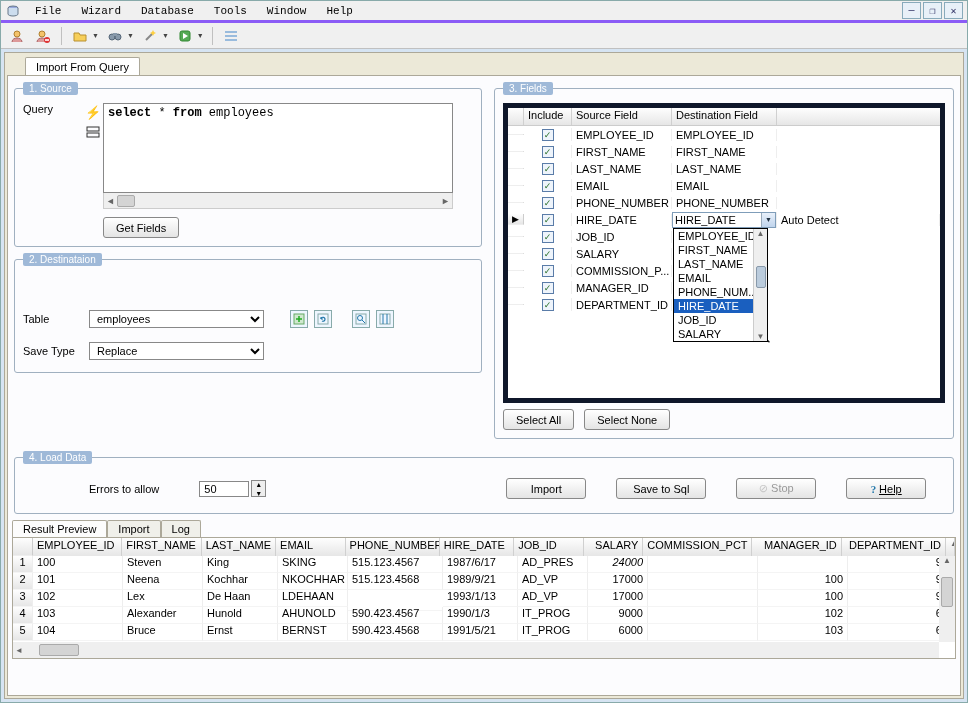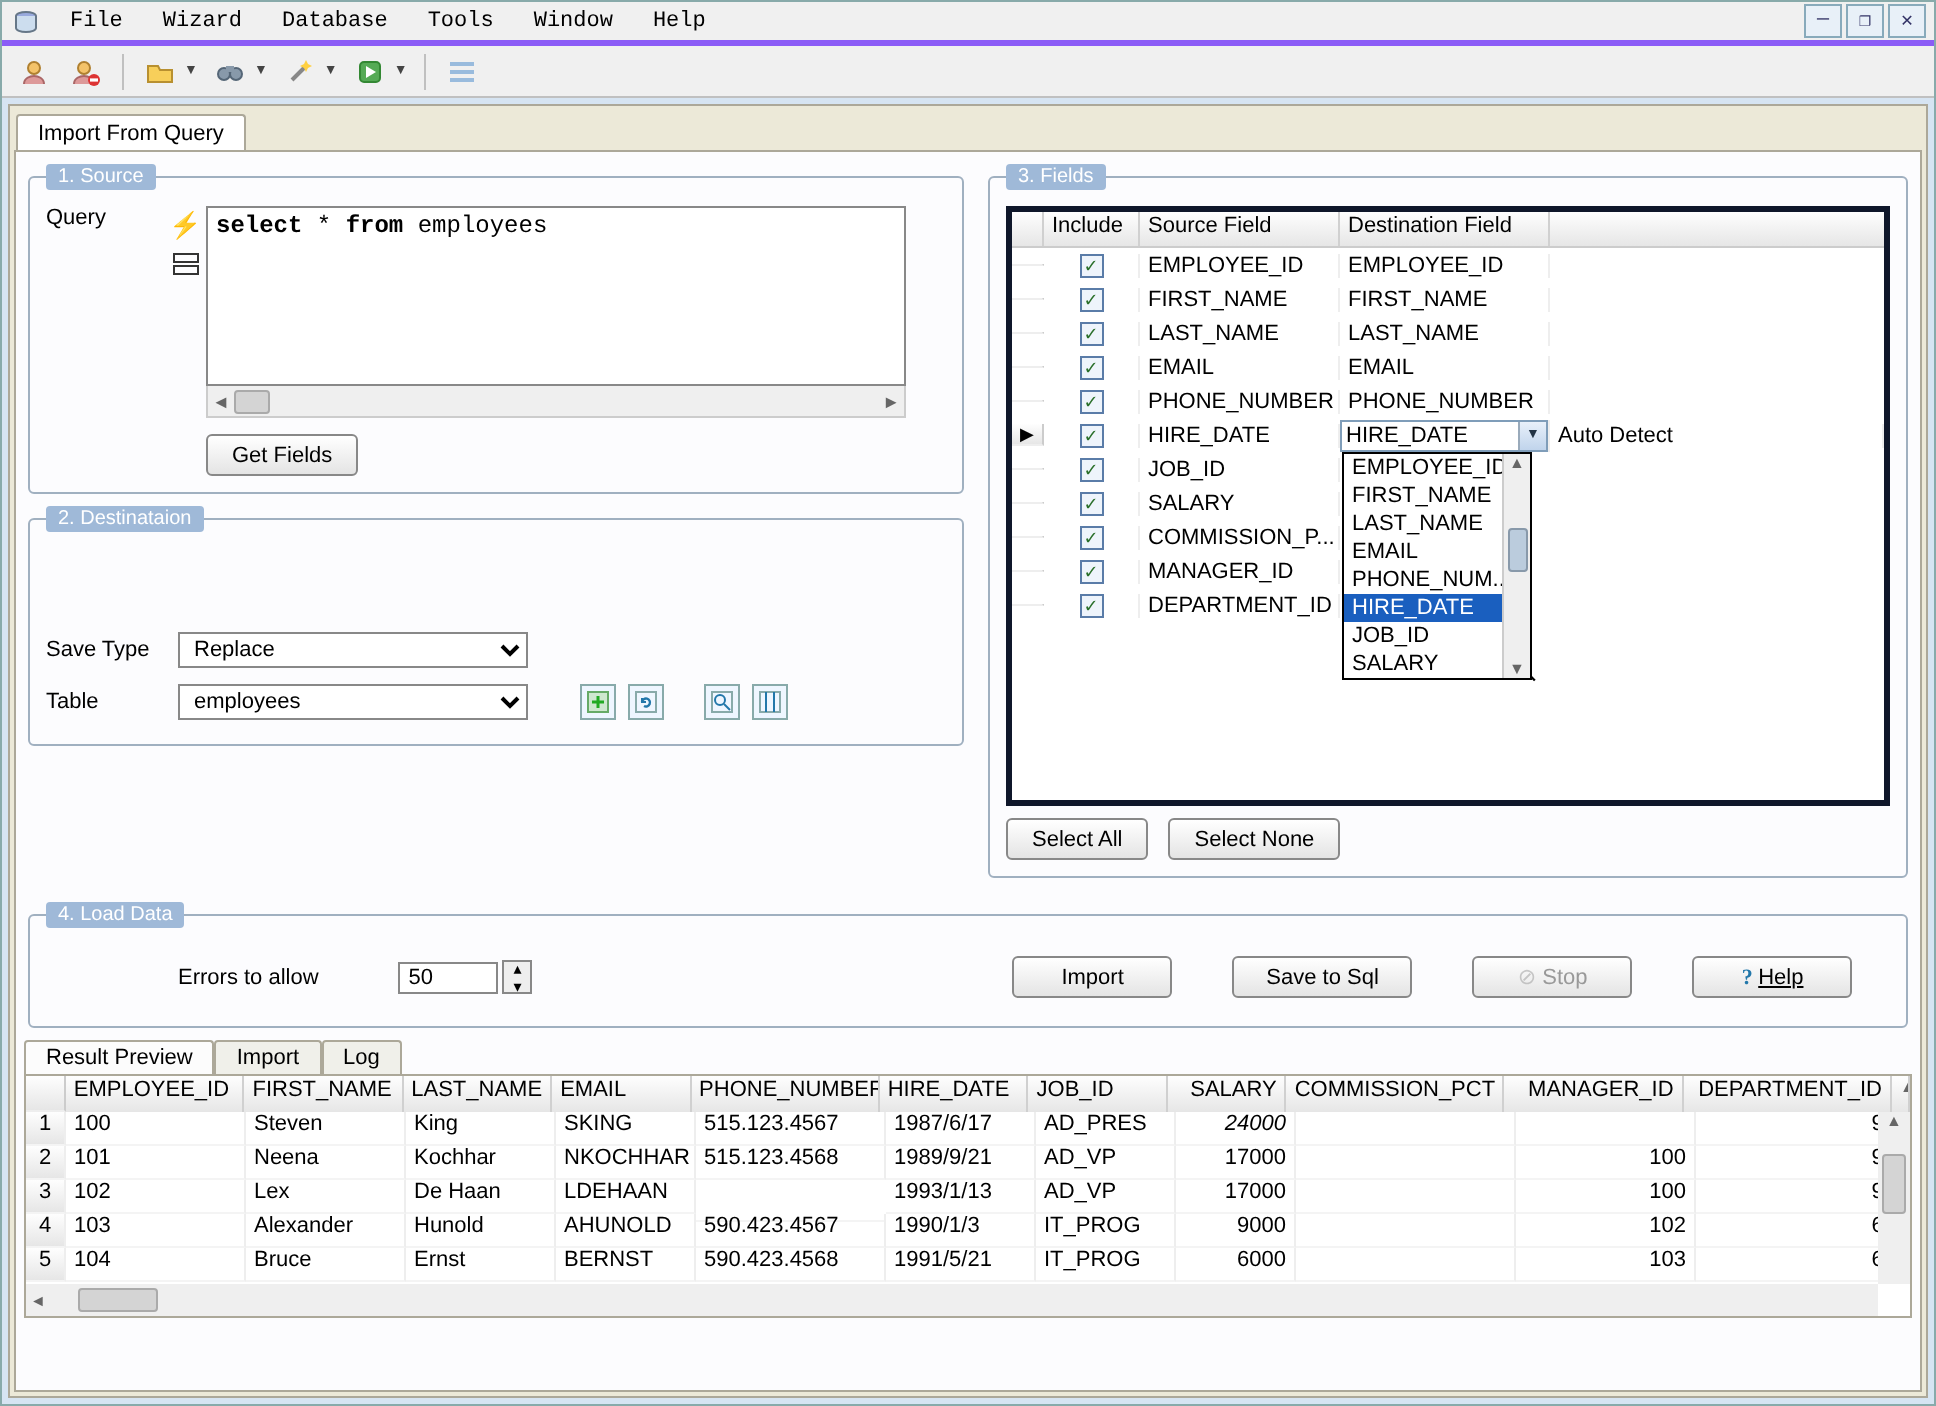--- a/index.html
+++ b/index.html
@@ -8,39 +8,39 @@
 .menubar .mi { padding: 2px 10px; cursor: default; }
 .app-icon { width: 16px; height: 16px; margin-right: 4px; display: inline-flex; align-items: center; justify-content: center; }
 .winctrl { margin-left: auto; display: flex; gap: 2px; }
 .winctrl span { width: 19px; height: 17px; border: 1px solid #8ab; background: #e8f0f8; display: inline-flex; align-items: center; justify-content: center; font-size: 10px; color: #336; cursor: default; }
 .toolbar { background: #f0f0f0; height: 26px; display: flex; align-items: center; padding: 2px 6px; gap: 6px; border-bottom: 1px solid #c0c0c0; }
 .tbtn { width: 20px; height: 20px; display: inline-flex; align-items: center; justify-content: center; cursor: default; border-radius: 2px; }
 .tdrop { display: inline-flex; align-items: center; }
 .tdrop .arrow { font-size: 7px; margin-left: 2px; color: #444; }
 .sep { width: 1px; height: 18px; background: #c0c0c0; margin: 0 2px; }
 .body-area { position: absolute; top: 48px; left: 0; right: 0; bottom: 0; background: #ece9d8; border: 1px solid #aca899; margin: 4px; }
-.tab-strip { height: 22px; display: flex; align-items: flex-end; background: #ece9d8; padding-left: 3px; padding-top: 2px; }
+.tab-strip { height: 22px; display: flex; align-items: flex-end; background: #ece9d8; padding-left: 20px; padding-top: 2px; }
 .tab { border: 1px solid #aca899; border-bottom: none; background: #fff; padding: 3px 10px 2px; font-size: 11px; border-radius: 2px 2px 0 0; position: relative; z-index: 2; }
 .tab-page { position: absolute; top: 22px; left: 2px; right: 2px; bottom: 2px; background: #fcfcfe; border: 1px solid #aca899; }
 fieldset { border: 1px solid #a0b0c0; border-radius: 3px; margin: 6px; padding: 8px; }
 legend { background: #9fb9d8; color: #fff; font-size: 10px; padding: 1px 6px; border-radius: 2px; }
 .top-row { display: flex; }
 .col-left { width: 480px; }
 .col-right { flex: 1; }
 label.lbl { display: inline-block; width: 60px; vertical-align: top; }
 .query-icons { width: 20px; display: flex; flex-direction: column; gap: 6px; align-items: center; padding-top: 2px; }
 .textbox, select, input[type=text] { border: 1px solid #888; font-family: inherit; font-size: 11px; padding: 1px 3px; background: #fff; }
 .query-sql { width: 350px; height: 90px; font-family: "Courier New", monospace; font-size: 12px; padding: 2px 4px; resize: none; overflow: hidden; border: 1px solid #888; background: #fff; }
 .query-sql .kw { font-weight: bold; }
 .hscroll { width: 350px; height: 16px; background: #efefef; border: 1px solid #ccc; border-top: none; display: flex; align-items: center; }
 .hscroll .tr { font-size: 9px; padding: 0 2px; color: #666; }
 .hscroll .thumb { width: 18px; height: 12px; background: #d4d4d4; border: 1px solid #aaa; border-radius: 2px; }
 button.btn { border: 1px solid #888; background: linear-gradient(#fff,#e4e4e4); padding: 2px 12px; font-family: inherit; font-size: 11px; border-radius: 3px; min-height: 21px; cursor: default; }
 .row-line { margin-top: 8px; display: flex; align-items: center; gap: 6px; }
-.fields-grid { border: 3px solid #0f172a; height: 300px; background: #fff; overflow: hidden; position: relative; }
+.fields-grid { border: 5px solid #0f172a; height: 300px; background: #fff; overflow: hidden; position: relative; }
 .fg-header { display: flex; background: linear-gradient(#fefefe,#e6e6e6); border-bottom: 1px solid #ccc; height: 18px; font-size: 11px; }
 .fg-col { border-right: 1px solid #d0d0d0; padding: 1px 4px; overflow: hidden; white-space: nowrap; }
 .fg-rowhead { width: 16px; background: linear-gradient(#fefefe,#e6e6e6); border-right: 1px solid #ccc; border-bottom: 1px solid #eee; display: flex; align-items: center; justify-content: center; font-size: 9px; }
 .fg-row { display: flex; height: 17px; align-items: center; }
 .fg-row .c { border-right: 1px solid #eee; padding: 0 4px; overflow: hidden; white-space: nowrap; font-size: 11px; }
 .chk { width: 12px; height: 12px; border: 1px solid #5a7ca8; display: inline-flex; align-items: center; justify-content: center; font-size: 9px; color: #2a6f2a; background: #eef4fb; }
 .combo-open { position: absolute; border: 1px solid #000; background: #fff; width: 95px; font-size: 11px; z-index: 50; }
 .combo-open .co-row { padding: 1px 4px; white-space: nowrap; overflow: hidden; }
 .combo-open .co-sel { background: #1a5fbf; color: #fff; }
 .combo-open .co-scroll { position: absolute; right: 0; top: 0; bottom: 0; width: 14px; background: #efefef; border-left: 1px solid #ccc; display: flex; flex-direction: column; align-items: center; justify-content: space-between; font-size: 8px; color: #666; }
@@ -188,24 +188,20 @@
                   <span class="tr">►</span>
                 </div>
               <div style="margin-top:8px;"><button class="btn">Get Fields</button></div>
             </div>
           </div>
         </fieldset>
 
         <fieldset style="min-height:120px;">
           <legend>2. Destinataion</legend>
           <div style="height:28px;"></div>
-          <div class="row-line" style="margin-top:14px;">
-            <label class="lbl">Save Type</label>
-            <select style="width:175px"><option>Replace</option></select>
-          </div>
           <div class="row-line">
             <label class="lbl">Table</label>
             <select style="width:175px"><option>employees</option></select>
             <span style="width:14px"></span>
             <span class="tbl-ico">
                 <svg width="12" height="12">
                   <rect x="1" y="1" width="10" height="10" fill="#cfe8cf" stroke="#6a6"></rect>
                   <path d="M6 3v6M3 6h6" stroke="#2a2" stroke-width="1.5"></path>
                 </svg>
               </span>
@@ -223,20 +219,24 @@
                   <circle cx="5" cy="5" r="2.5" fill="none" stroke="#27a"></circle>
                   <path d="M7 7l3 3" stroke="#27a"></path>
                 </svg>
               </span>
             <span class="tbl-ico">
                 <svg width="12" height="12">
                   <rect x="1" y="1" width="10" height="10" fill="#eef6ff" stroke="#8aa"></rect>
                   <path d="M4 1v10M8 1v10" stroke="#27a"></path>
                 </svg>
               </span>
+          </div>
+          <div class="row-line" style="margin-top:14px;">
+            <label class="lbl">Save Type</label>
+            <select style="width:175px"><option>Replace</option></select>
           </div>
         </fieldset>
       </div>
 
       <div class="col-right">
 
         <fieldset>
           <legend>3. Fields</legend>
           <div class="fields-grid">
             <div class="fg-header">

